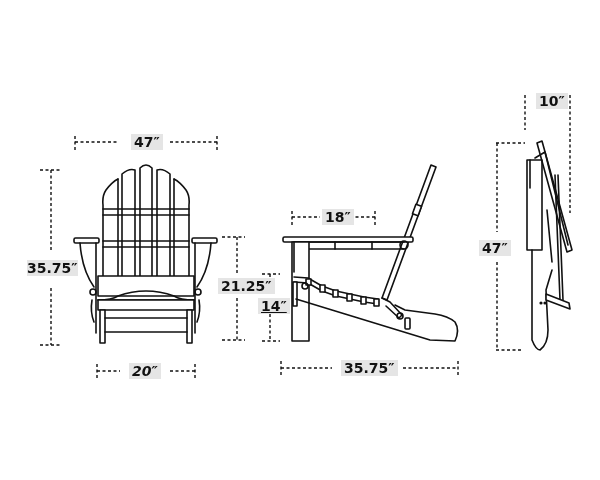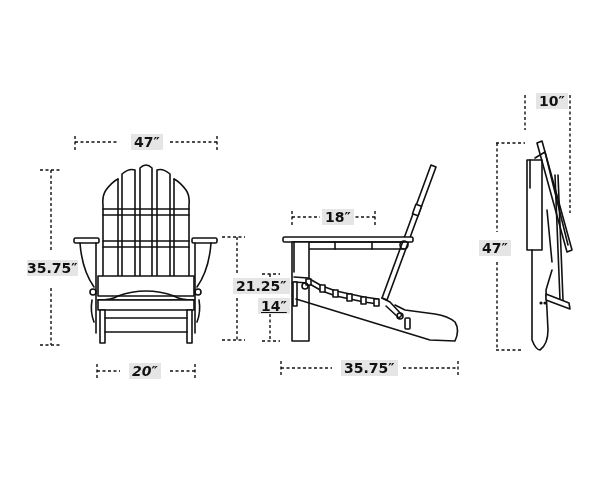--- a/index.html
+++ b/index.html
@@ -144,21 +144,21 @@
     <line class="ln" x1="547" y1="210" x2="552" y2="262"></line>
 
     <path class="lnf" d="M546,294 L569,303 L570,309 L546,300 Z"></path>
     <circle class="ln" cx="541" cy="303" r="0.8"></circle>
     <circle class="ln" cx="545" cy="303" r="0.8"></circle>
   </g>
 </svg>
 
 <div class="lbl" style="left:131px; top:134px;">47″</div>
 <div class="lbl" style="left:27px; top:260px; padding:0;">35.75″</div>
-<div class="lbl" style="left:218px; top:278px;margin-left:15px;">21.25″</div>
+<div class="lbl" style="left:218px; top:278px;">21.25″</div>
 <div class="lbl" style="left:129px; top:363px;font-style:italic;">20″</div>
 
 <div class="lbl" style="left:322px; top:209px;">18″</div>
 <div class="lbl" style="left:258px; top:298px;text-decoration:underline;">14″</div>
 <div class="lbl" style="left:341px; top:360px;">35.75″</div>
 
 <div class="lbl" style="left:536px; top:93px;">10″</div>
 <div class="lbl" style="left:479px; top:240px;">47″</div>
 
 </body></html>

